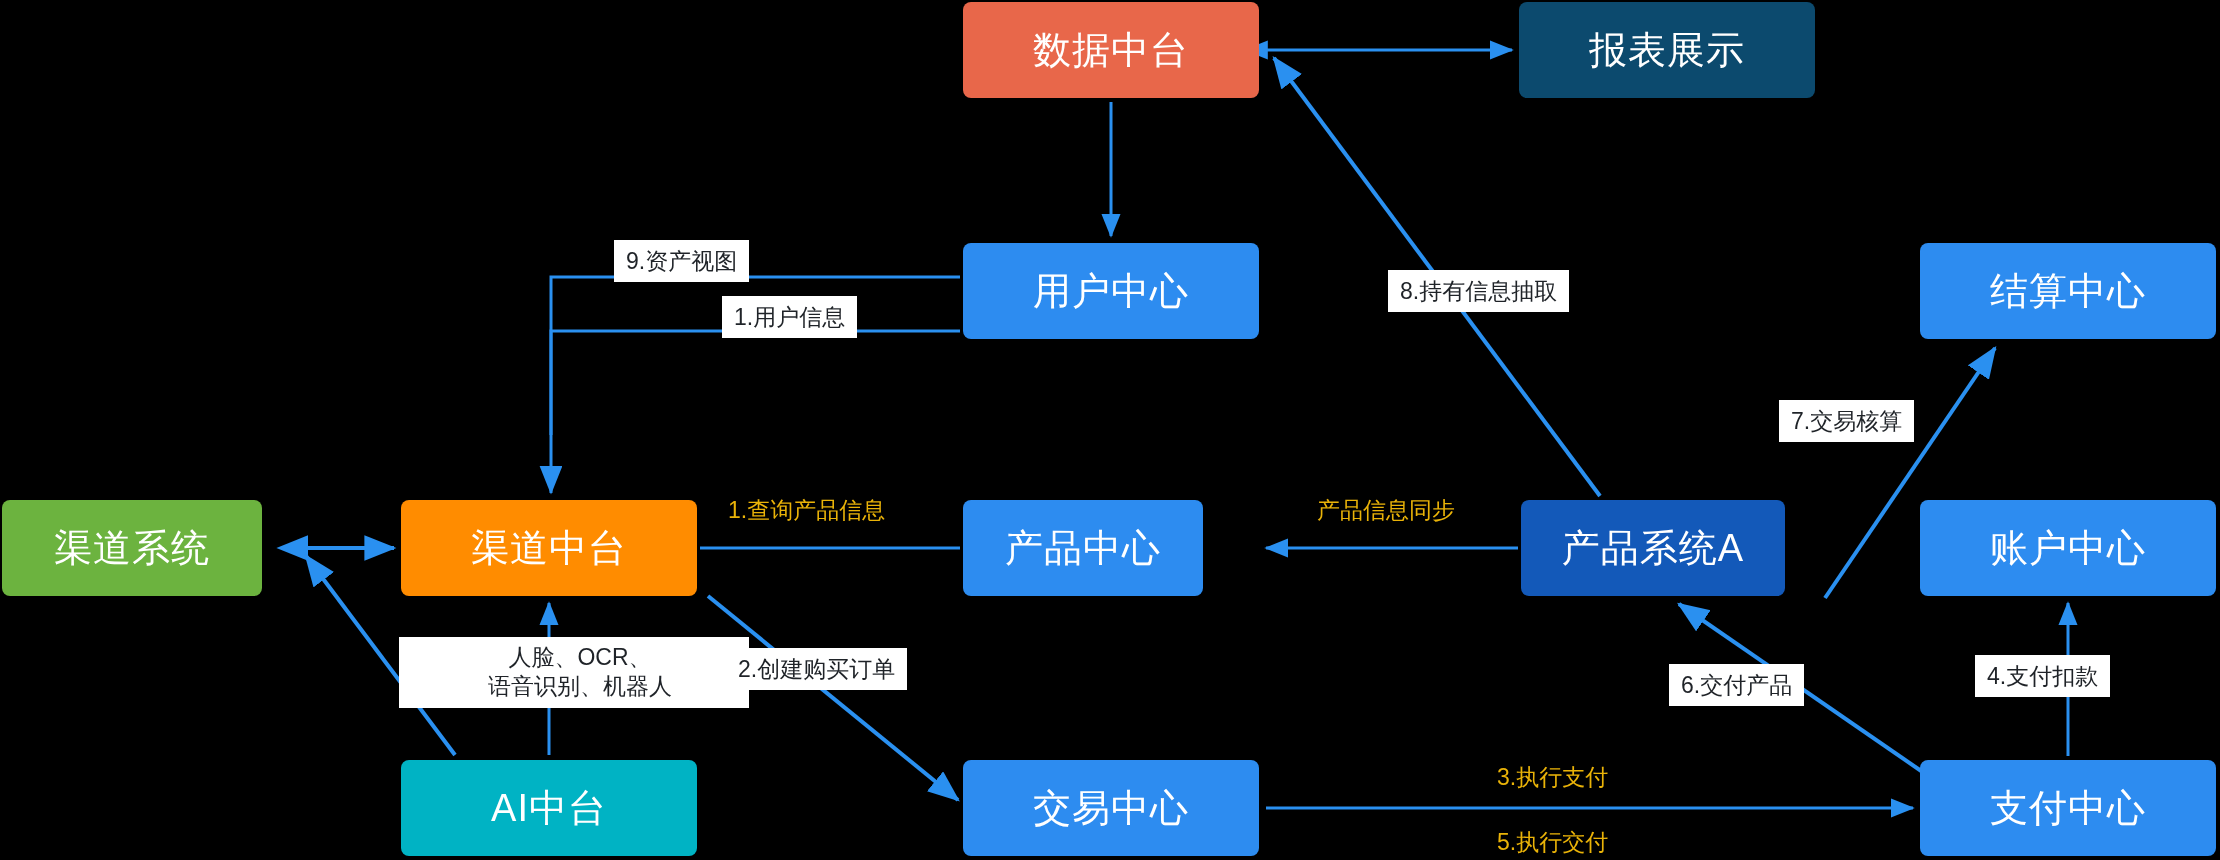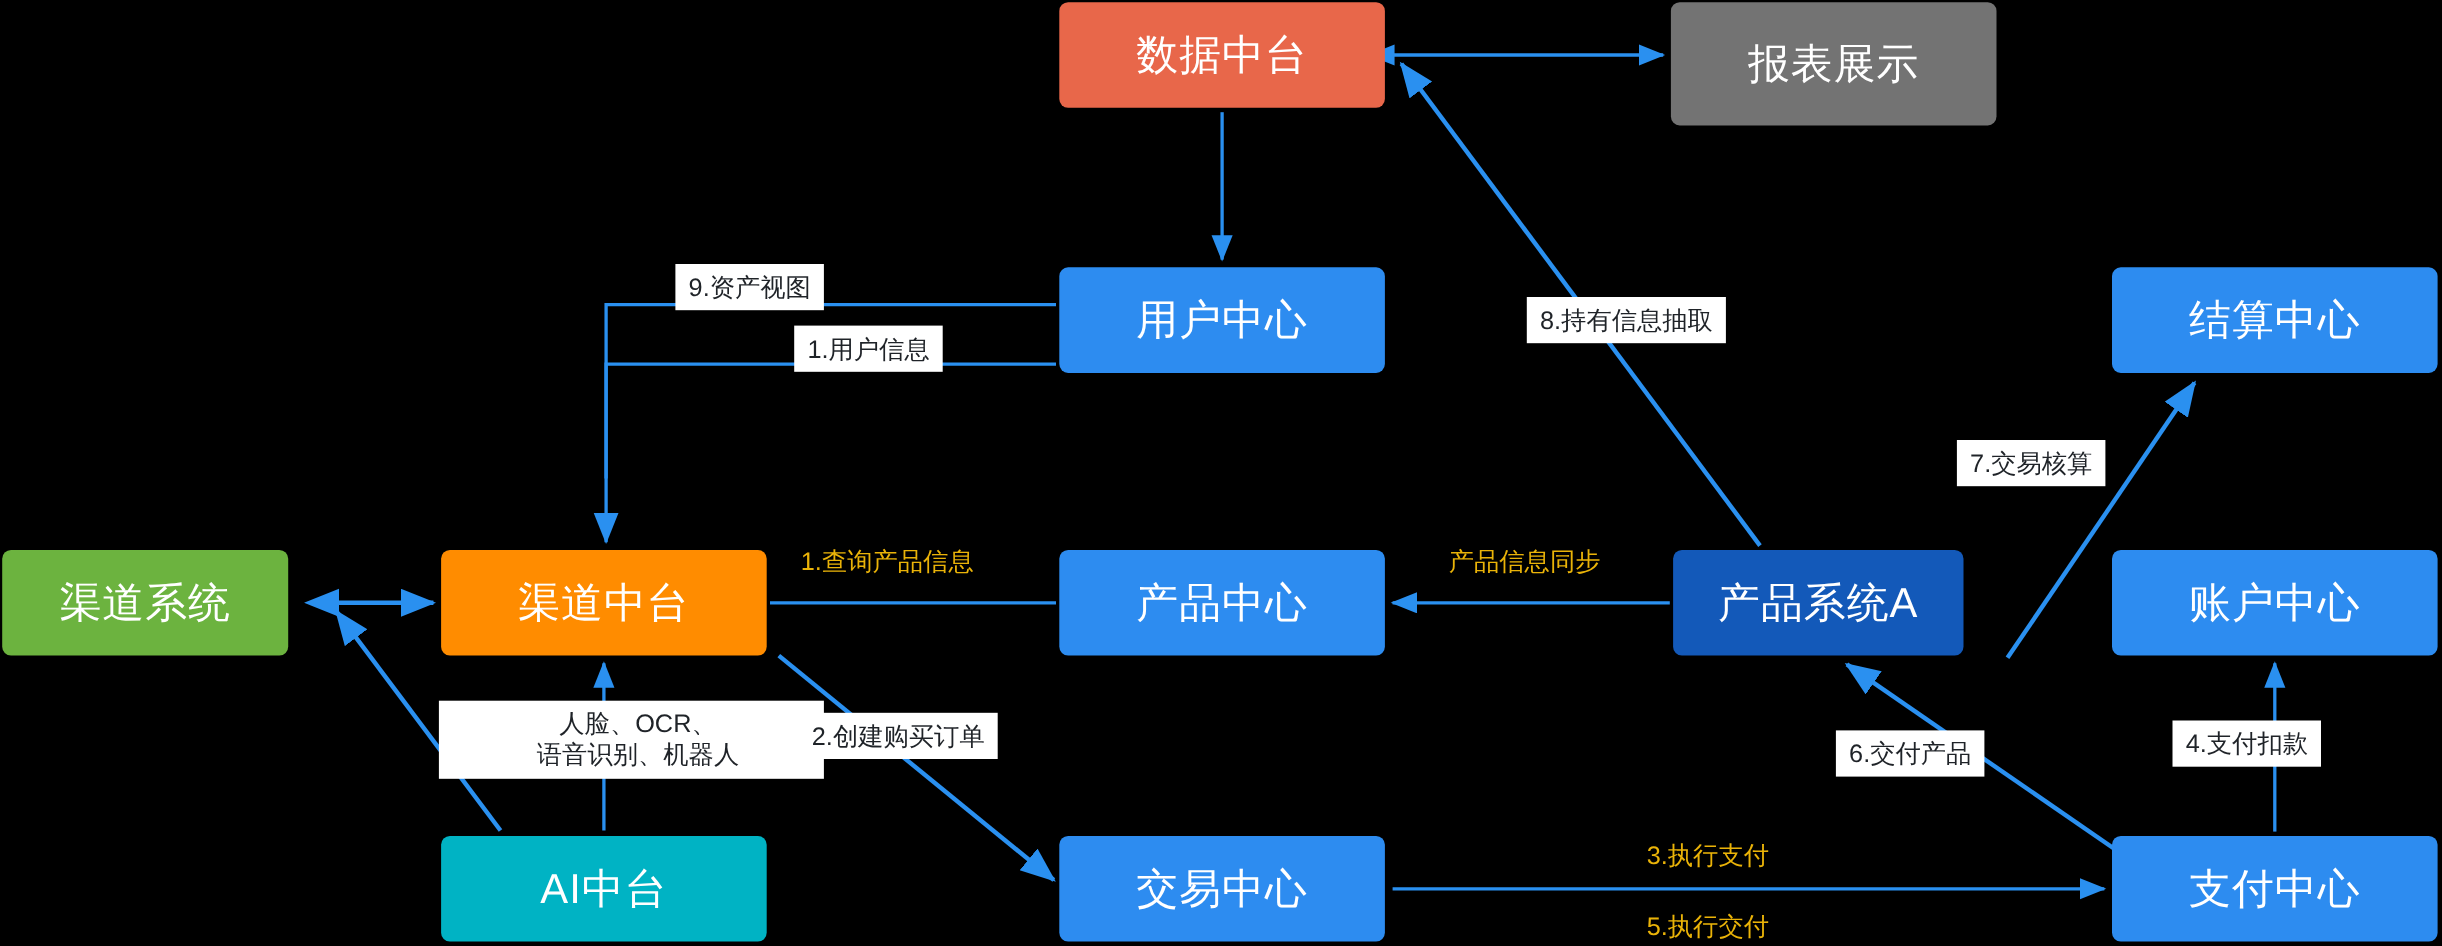--- a/index.html
+++ b/index.html
@@ -104,41 +104,41 @@
 
     <line x1="2068" y1="756" x2="2068" y2="603" stroke="#2a90f0" stroke-width="3" marker-end="url(#arrow)"></line>
 
     <line x1="1266" y1="808" x2="1913" y2="808" stroke="#2a90f0" stroke-width="3" marker-end="url(#arrow)"></line>
   </svg>
 
   <div class="node" style="left:963px; top:2px; width:296px; height:96px; background:#e8674a;">
     <span>数据中台</span>
   </div>
 
-  <div class="node" style="left:1519px; top:2px; width:296px; height:112px; background:#737373;text-align:center;">
+  <div class="node" style="left:1519px; top:2px; width:296px; height:96px; background:#0c4a6e;text-align:center;">
     <span>报表展示</span>
   </div>
 
   <div class="node" style="left:963px; top:243px; width:296px; height:96px; background:#2d8cf0;text-align:center;">
     <span>用户中心</span>
   </div>
 
   <div class="node" style="left:1920px; top:243px; width:296px; height:96px; background:#2d8cf0;">
     <span>结算中心</span>
   </div>
 
   <div class="node" style="left:2px; top:500px; width:260px; height:96px; background:#6cb33f;">
     <span>渠道系统</span>
   </div>
 
   <div class="node" style="left:401px; top:500px; width:296px; height:96px; background:#ff8c00;">
     <span>渠道中台</span>
   </div>
 
-  <div class="node" style="left:963px; top:500px; width:296px; height:96px; background:#2d8cf0;">
+  <div class="node" style="left:963px; top:500px; width:240px; height:96px; background:#2d8cf0;">
     <span>产品中心</span>
   </div>
 
   <div class="node" style="left:1521px; top:500px; width:264px; height:96px; background:#1359b9;">
     <span>产品系统A</span>
   </div>
 
   <div class="node" style="left:1920px; top:500px; width:296px; height:96px; background:#2d8cf0;">
     <span>账户中心</span>
   </div>

